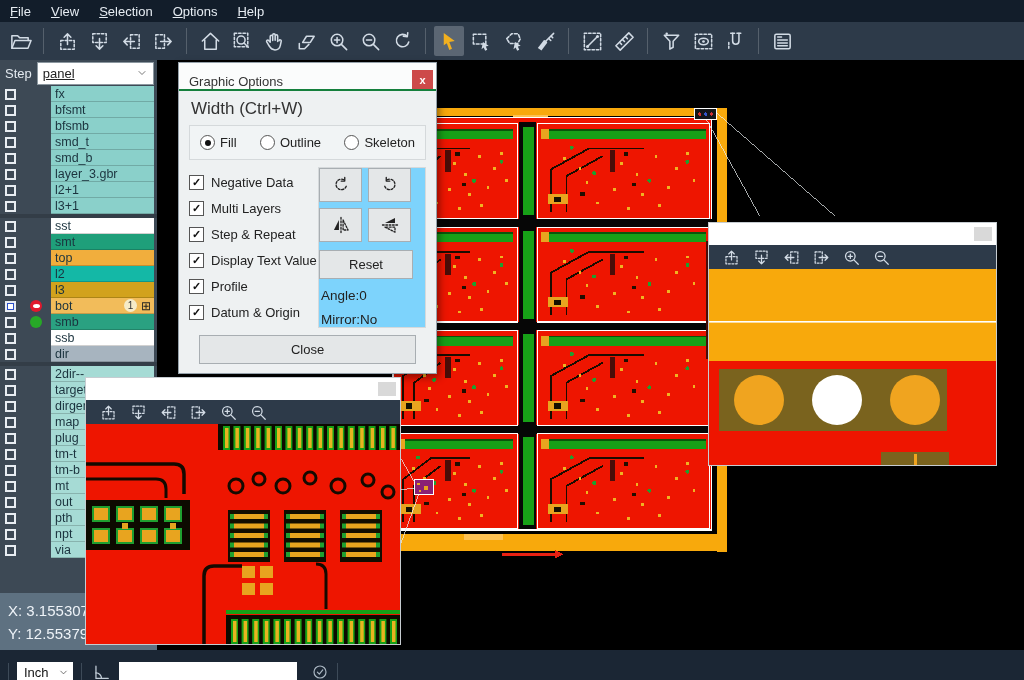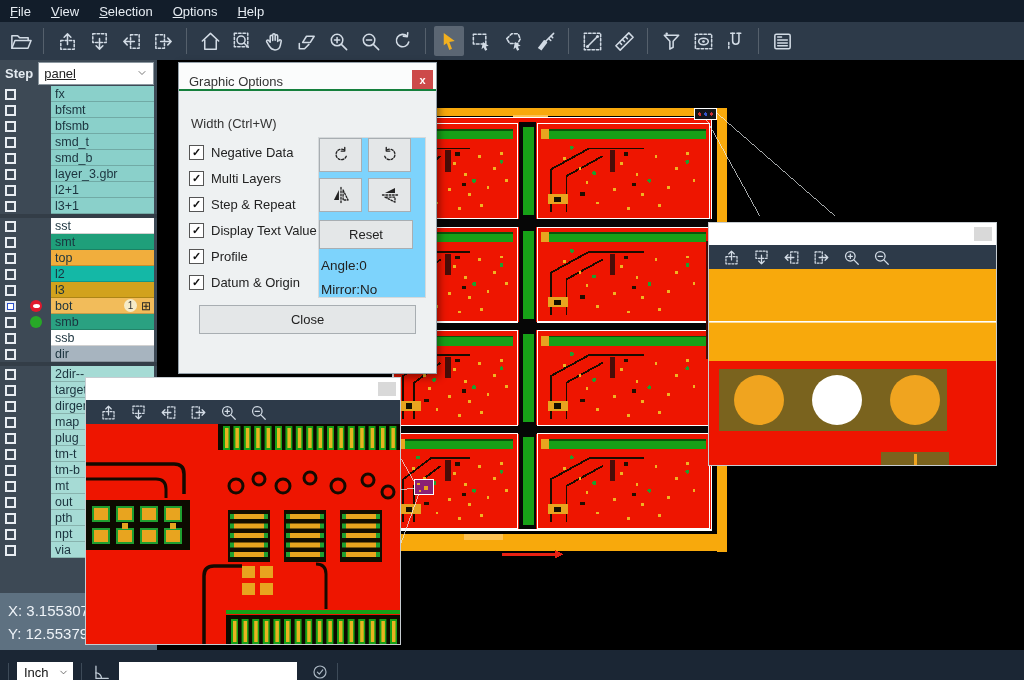--- a/index.html
+++ b/index.html
@@ -15,21 +15,21 @@
   #toolbar{position:absolute;left:0;top:22px;width:1024px;height:38px;background:#2d3a49;
            display:flex;align-items:center;padding-left:4px;box-sizing:border-box;z-index:5;}
   .tbtn{width:30px;height:30px;display:flex;align-items:center;justify-content:center;
         color:#d2dbe5;border-radius:2px;margin:0 1px;}
   .tbtn svg{width:23px;height:23px;}
   .tbtn.sel{background:#5b6673;color:#f2b01f;}
   .tsep{width:1px;height:26px;background:#55606c;margin:0 7px;}
   
   #sidebar{position:absolute;left:0;top:60px;width:157px;height:590px;background:#3d4955;z-index:4;}
   #steprow{height:26px;display:flex;align-items:center;padding:0 3px 0 5px;}
-  #steprow .lbl{color:#e3eaf0;font-size:13px;margin-right:5px;font-weight:bold;}
+  #steprow .lbl{color:#e3eaf0;font-size:13px;margin-right:5px;}
   .selbox{flex:1;height:21px;background:#fff;border:1px solid #8b979f;display:flex;
           align-items:center;font-size:13px;color:#222;padding:0 5px;justify-content:space-between;text-decoration:underline;}
   .selbox svg{width:12px;height:12px;color:#555;}
   .lrow{display:flex;align-items:stretch;height:16px;gap:8px;}
   .chkcell{width:21px;display:flex;align-items:center;justify-content:center;}
   .chk{width:11px;height:11px;border:2px solid #e8edf2;background:transparent;box-sizing:border-box;
        display:flex;align-items:center;justify-content:center;}
   .chk.on{background:#2b50c8;}
   .chk.on i{width:5px;height:5px;background:#fff;display:block;}
   .indcell{width:14px;display:flex;align-items:center;justify-content:center;}
@@ -48,21 +48,21 @@
   
   #canvas{position:absolute;left:157px;top:60px;width:867px;height:590px;background:#000;z-index:1;}
   
   #dialog{position:absolute;left:178px;top:62px;width:259px;height:312px;background:#eef1f2;
           border:1px solid #96a2ab;box-sizing:border-box;z-index:6;box-shadow:2px 3px 8px rgba(0,0,0,.45);}
   #dlg-title{height:26px;background:#fbfcfc;display:flex;align-items:flex-end;border-bottom:2px solid #15803d;}
   #dlg-title .t{font-size:13px;color:#333;padding-left:10px;flex:1;}
   #dlg-close{width:21px;height:19px;background:#cd4a4a;color:#fff;font-size:11px;font-weight:bold;
              display:flex;align-items:center;justify-content:center;margin-right:3px;}
   #dlg-body{padding:6px 10px 0 10px;}
-  #dlg-width{font-size:13px;color:#333;margin:19px 0 6px 2px;}
+  #dlg-width{font-size:17px;color:#333;margin:2px 0 6px 2px;}
   #dlg-radios{border:1px solid #d5d9db;background:#f1f4f5;display:flex;justify-content:space-between;
               padding:9px 10px;margin-bottom:7px;}
   .radio{display:flex;align-items:center;font-size:13px;color:#222;}
   .radio .r{width:13px;height:13px;border:1px solid #555;border-radius:50%;margin-right:5px;background:#fff;
             display:flex;align-items:center;justify-content:center;}
   .radio .r i{width:6px;height:6px;background:#111;border-radius:50%;display:none;}
   .radio.sel .r i{display:block;}
   #dlg-main{display:flex;}
   #dlg-checks{flex:1;padding-top:2px;}
   .dchk{display:flex;align-items:center;height:26px;font-size:13px;color:#222;}
@@ -835,20 +835,27 @@
   </div>
 </div>
 
 <div id="dialog">
   <div id="dlg-title">
     <span class="t">Graphic Options</span>
     <div id="dlg-close">x</div>
   </div>
   <div id="dlg-body">
     <div id="dlg-width">Width (Ctrl+W)</div>
+    <div id="dlg-radios">
+        <div class="radio sel"><span class="r">
+            <i></i>
+          </span>Fill</div>
+        <div class="radio"><span class="r"></span>Outline</div>
+        <div class="radio"><span class="r"></span>Skeleton</div>
+      </div>
     <div id="dlg-main">
       <div id="dlg-checks">
           <div class="dchk"><span class="c">✓</span>Negative Data</div>
           <div class="dchk"><span class="c">✓</span>Multi Layers</div>
           <div class="dchk"><span class="c">✓</span>Step &amp; Repeat</div>
           <div class="dchk"><span class="c">✓</span>Display Text Value</div>
           <div class="dchk"><span class="c">✓</span>Profile</div>
           <div class="dchk"><span class="c">✓</span>Datum &amp; Origin</div>
         </div>
       <div id="dlg-right">

